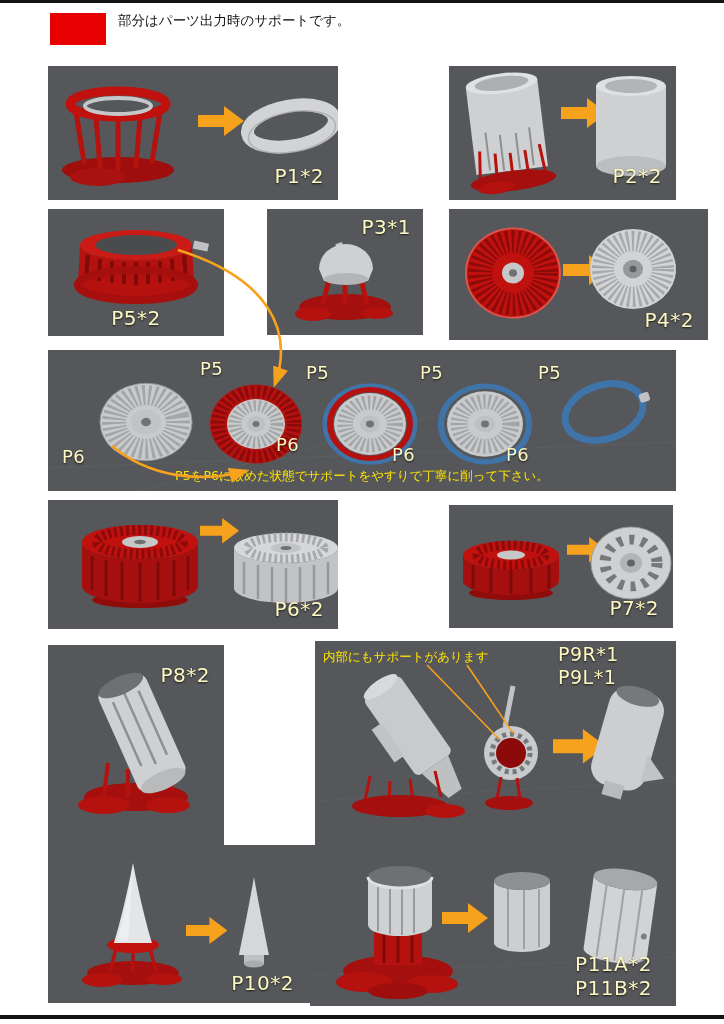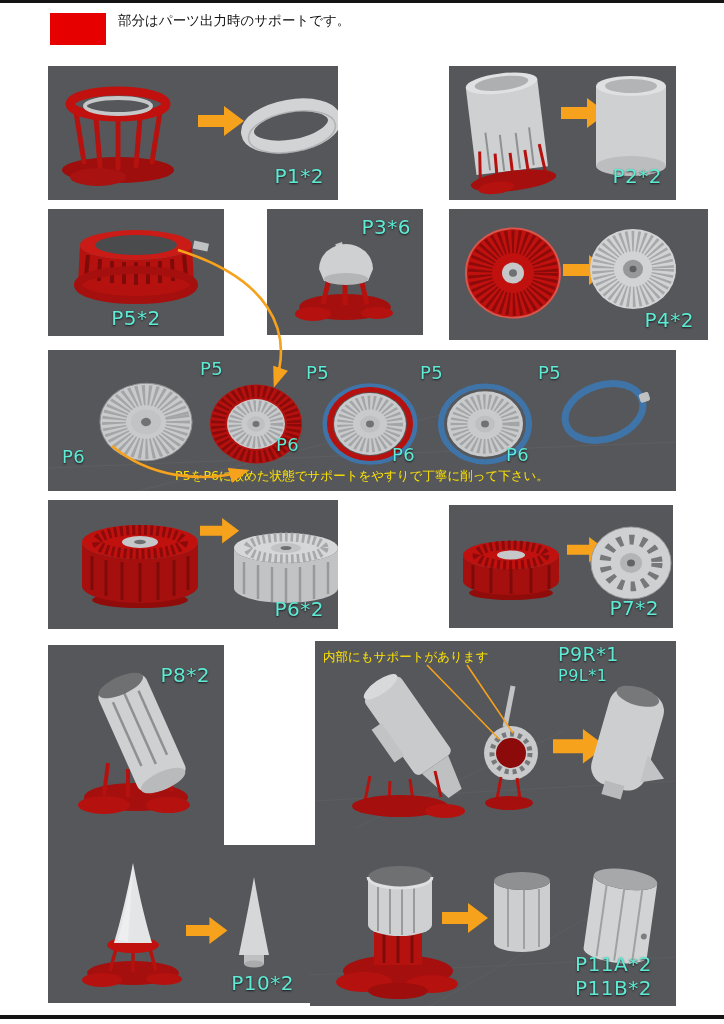--- a/index.html
+++ b/index.html
@@ -1,20 +1,20 @@
 <!DOCTYPE html>
 <html><head>
 <meta charset="utf-8">
 <style>
   html,body{margin:0;padding:0;background:#e8e8e8;}
   #page{position:relative;width:724px;height:1024px;background:#ffffff;overflow:hidden;
         font-family:"Liberation Sans","DejaVu Sans",sans-serif;}
   .hline{position:absolute;left:0;width:724px;background:#141414;}
   .panel{position:absolute;background:#56575a;}
-  .plabel{position:absolute;color:#5eead4;font-size:20px;letter-spacing:.5px;
+  .plabel{position:absolute;color:#fef9c3;font-size:20px;letter-spacing:.5px;
           font-family:"DejaVu Sans",sans-serif;text-shadow:0 1px 2px rgba(0,0,0,.75);}
   .plabel.small{font-size:18px;}
   .ynote{position:absolute;color:#ffe400;font-size:12.5px;font-family:"DejaVu Sans",sans-serif;}
   #header-text{position:absolute;left:118px;top:12px;color:#111;font-size:13.5px;line-height:18px;}
   #header-swatch{position:absolute;left:50px;top:13px;width:56px;height:32px;background:#e60000;}
   svg{position:absolute;left:0;top:0;}
   .note-center{left:0;right:0;text-align:center;bottom:6px;}
 </style>
 </head>
 <body>
@@ -123,21 +123,21 @@
         <g stroke="#b5120f" stroke-width="5">
           <line x1="62" y1="70" x2="56" y2="95"></line>
             <line x1="78" y1="72" x2="78" y2="96"></line>
           <line x1="94" y1="70" x2="100" y2="95"></line>
         </g>
         <rect x="70" y="34" width="7" height="12" fill="#c6c7c9" transform="rotate(-18 73 40)"></rect>
         <path d="M52,60 A27,25 0 0 1 106,60 L101,72 L57,72 Z" fill="#cfd0d2"></path>
         <ellipse cx="79" cy="70" rx="22" ry="6" fill="#b4b5b7"></ellipse>
       </g>
     </svg>
-    <div class="plabel" style="right:12px;top:6px;">P3*6</div>
+    <div class="plabel" style="right:12px;top:6px;">P3*1</div>
   </div>
 
   <div class="panel" style="left:449px;top:209px;width:227px;height:131px;padding-left:32px;">
     <svg width="227" height="131" viewBox="0 0 227 131">
       <g transform="translate(64,64) scale(1,0.95)">
         <circle r="47" fill="#c0110f"></circle>
         <circle r="33" fill="none" stroke="#8c0b0a" stroke-width="24" stroke-dasharray="2.5,3"></circle>
         <circle r="47" fill="none" stroke="#d8564c" stroke-width="2"></circle>
         <circle r="11" fill="#c6c7c9"></circle>
           <circle r="4" fill="#6f7072"></circle>
@@ -349,21 +349,21 @@
       </g>
       <g transform="translate(312,100) rotate(16)">
         <rect x="-28" y="-52" width="56" height="100" rx="18" fill="#cdced0"></rect>
         <ellipse cx="-2" cy="-46" rx="22" ry="9" fill="#77787a"></ellipse>
         <polygon points="24,8 46,26 24,36" fill="#c2c3c5"></polygon>
         <rect x="-10" y="44" width="20" height="14" fill="#b9babc"></rect>
       </g>
     </svg>
     <div class="ynote" style="left:8px;top:8px;">内部にもサポートがあります</div>
     <div class="plabel" style="left:243px;top:2px;font-size:19px;">P9R*1</div>
-    <div class="plabel" style="left:243px;top:25px;font-size:16px;">P9L*1</div>
+    <div class="plabel" style="left:243px;top:25px;font-size:19px;">P9L*1</div>
   </div>
 
   <div class="panel" style="left:48px;top:845px;width:246px;height:158px;padding-left:16px;">
     <svg width="246" height="158" viewBox="0 0 246 158">
       <g>
         <ellipse cx="85" cy="128" rx="46" ry="12" fill="#a50f0d"></ellipse>
         <ellipse cx="54" cy="135" rx="20" ry="7" fill="#b5120f"></ellipse>
         <ellipse cx="116" cy="134" rx="18" ry="6" fill="#b5120f"></ellipse>
         <g stroke="#b5120f" stroke-width="3.5">
           <line x1="68" y1="104" x2="62" y2="126"></line>

